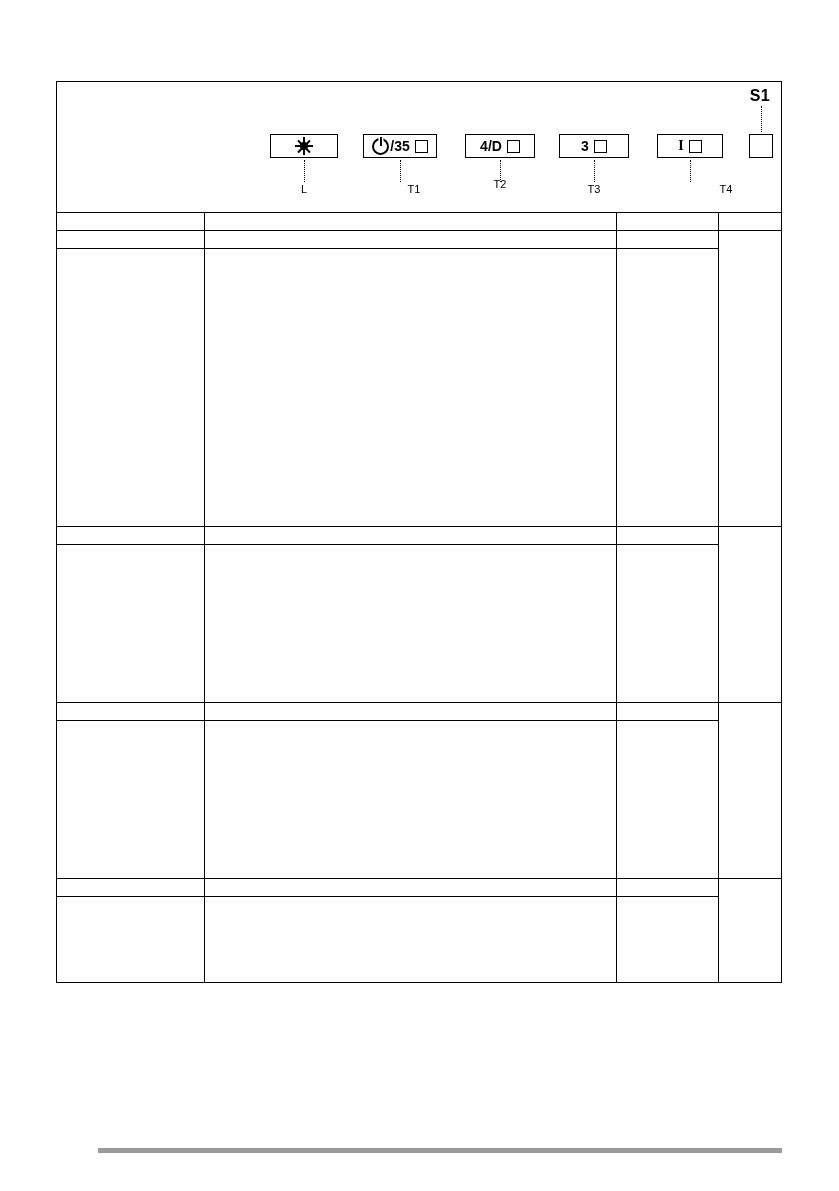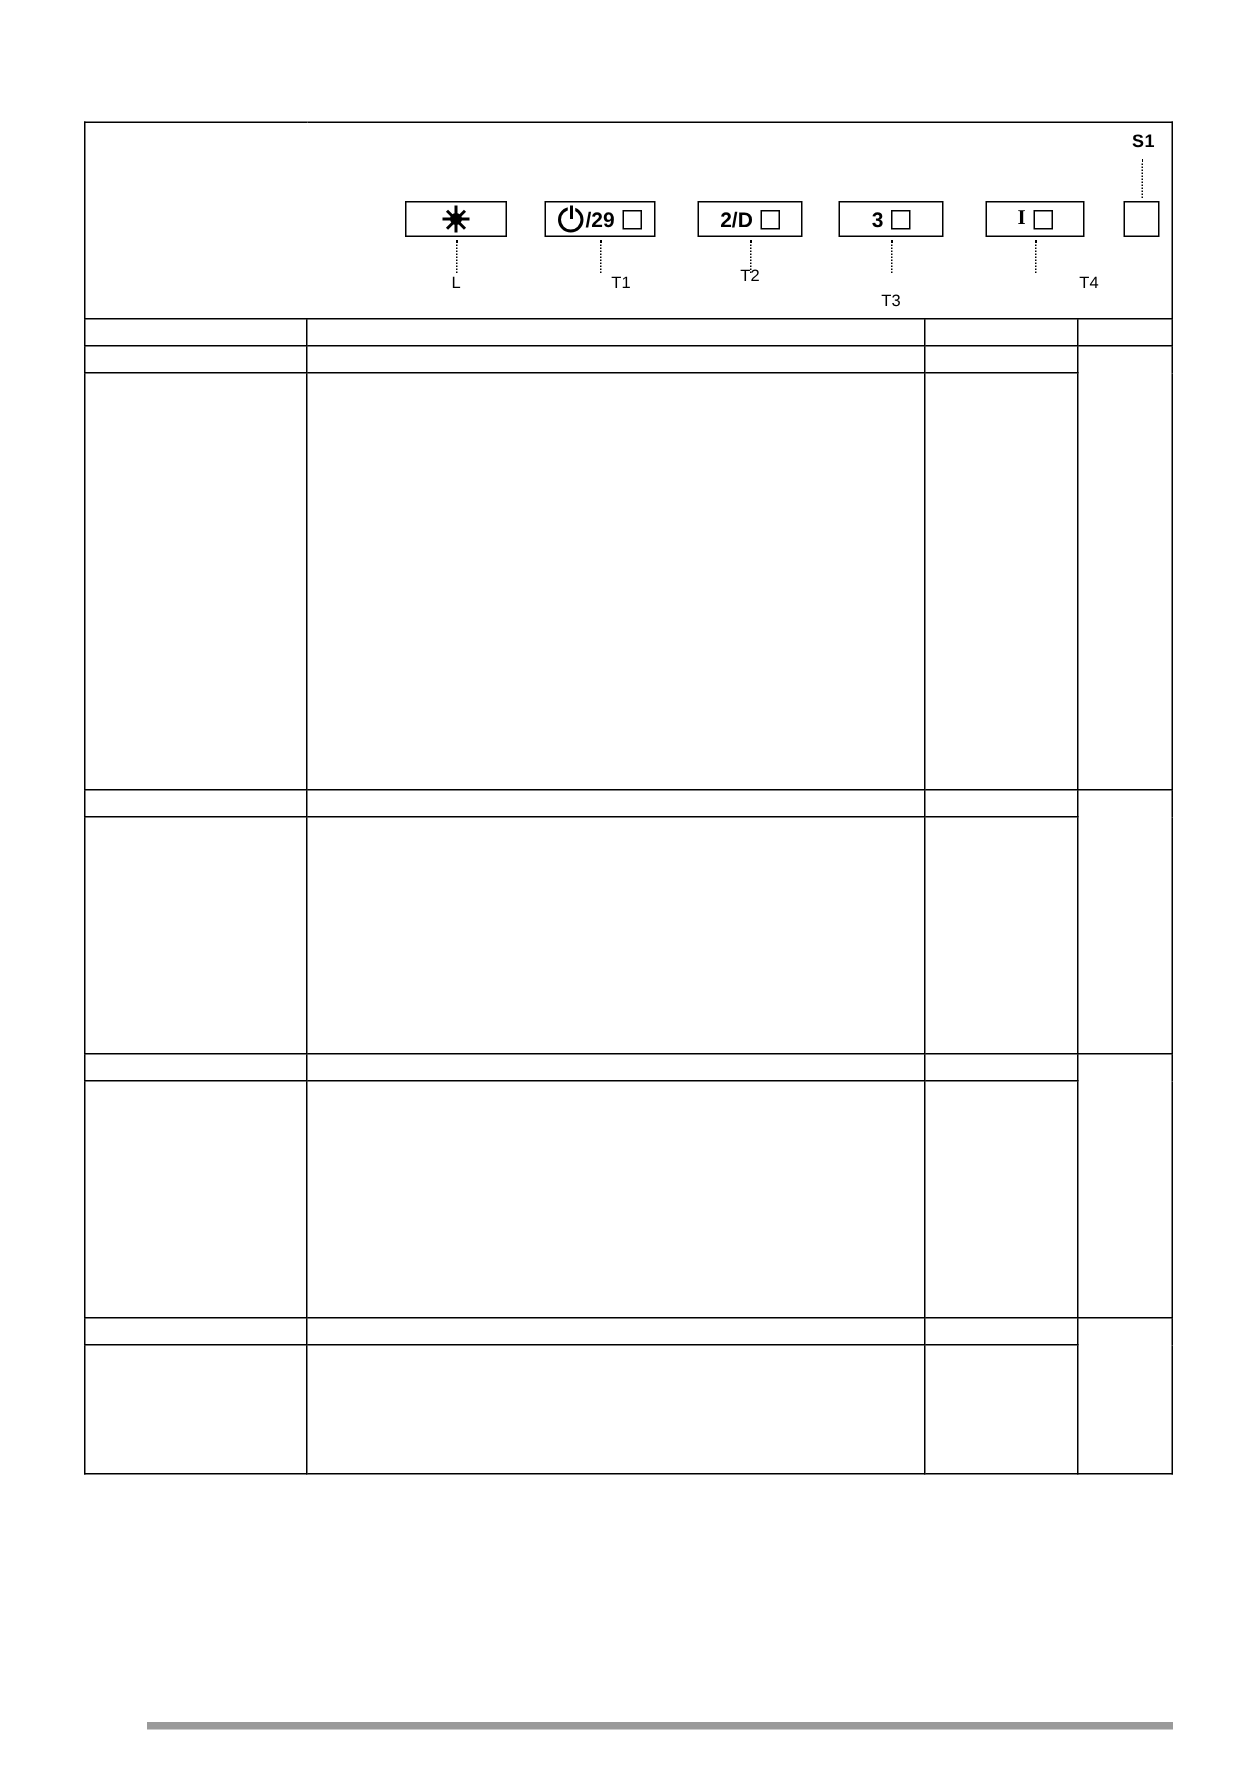--- a/index.html
+++ b/index.html
@@ -46,21 +46,21 @@
   .panel-inner {
     position: relative;
     width: 100%;
     height: 130px;
   }
 
   .s1-label {
     position: absolute;
     right: 11px;
     top: 5px;
-    font-size: 12px;
+    font-size: 16px;
     font-weight: bold;
     letter-spacing: .3px;
   }
 
   
   .btn-row {
     position: absolute;
     left: 0;
     top: 52px;
     width: 100%;
@@ -211,26 +211,26 @@
               <span class="sun-core"></span>
               <span class="ray v"></span>
               <span class="ray h"></span>
               <span class="ray d1"></span>
               <span class="ray d2"></span>
             </span>
           </div>
 
           <div class="key" id="key-T1">
             <span class="power-glyph"></span>
-                <span class="key-text">/29</span>
+                <span class="key-text">/35</span>
                 <span class="ind"></span>
           </div>
 
           <div class="key" id="key-T2">
-            <span class="key-text">2/D</span>
+            <span class="key-text">4/D</span>
                 <span class="ind"></span>
           </div>
 
           <div class="key" id="key-T3">
             <span class="key-text">3</span>
                 <span class="ind"></span>
           </div>
 
           <div class="key" id="key-T4">
             <span class="key-text serif">I</span>
@@ -244,21 +244,21 @@
 
         <div class="leader" style="left:247px; top:78px; height:22px;"></div>
         <div class="leader" style="left:343px; top:78px; height:22px;"></div>
         <div class="leader" style="left:443px; top:78px; height:22px;"></div>
         <div class="leader" style="left:537px; top:78px; height:22px;"></div>
         <div class="leader" style="left:633px; top:78px; height:22px;"></div>
 
         <div class="tag" style="left:247px; top:101px;">L</div>
         <div class="tag" style="left:357px; top:101px;">T1</div>
         <div class="tag" style="left:443px; top:96px;">T2</div>
-        <div class="tag" style="left:537px; top:101px;margin-top:12px;">T3</div>
+        <div class="tag" style="left:537px; top:101px;">T3</div>
         <div class="tag" style="left:669px; top:101px;">T4</div>
 
       </div>
     </td>
   </tr>
 
   <tr class="band">
     <td></td>
     <td></td>
     <td></td>

